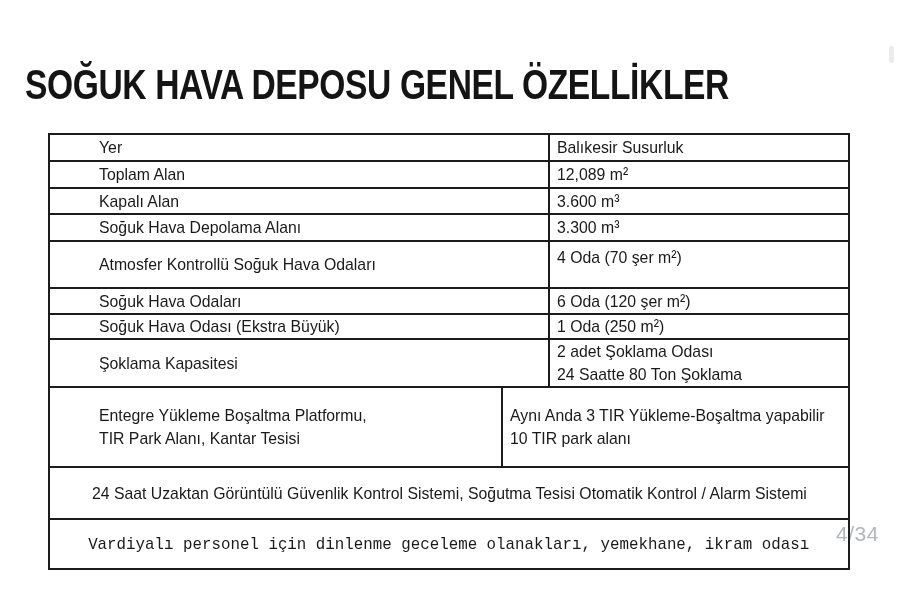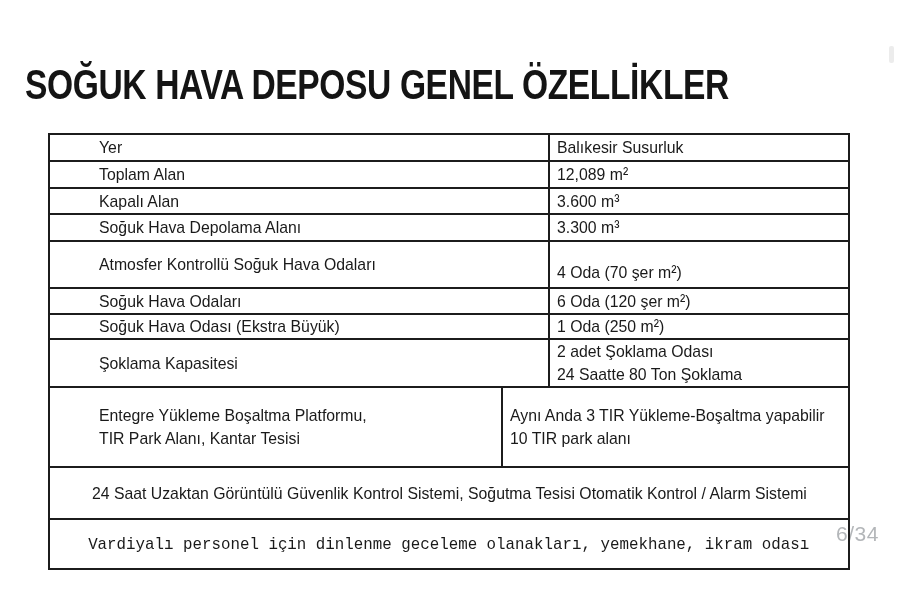--- a/index.html
+++ b/index.html
@@ -29,21 +29,21 @@
   .row:last-child { border-bottom:none;font-family:Liberation Mono, monospace; }
   .lab {
     width:458px; box-sizing:border-box; border-right:2px solid #1c1c1c;
     padding-left:7px; display:flex; flex-direction:column;
     justify-content:center; align-self:stretch;margin-left:42px;
   }
   .val {
     flex:1; box-sizing:border-box; padding-left:7px;
     display:flex; flex-direction:column; justify-content:center;
   }
-  .val.top { justify-content:flex-start; padding-top:19px; }
+  .val.top { justify-content:flex-start; padding-top:4px; }
   .cell-span {
     width:100%; display:flex; align-items:center; justify-content:center;
     text-align:center;
   }
   .t {
     display:inline-block; transform:scaleX(0.93); transform-origin:left center;
     white-space:nowrap; line-height:23px;
   }
   .cell-span .t { transform-origin:center center; }
   
@@ -55,21 +55,21 @@
   .scroll-dash {
     position:absolute; left:889px; top:46px; width:5px; height:17px;
     background:#ececec; border-radius:2px;
   }
 </style>
 </head>
 <body>
 
 <div class="stage">
 
-  <div class="page-num">6/34</div>
+  <div class="page-num">4/34</div>
 
   <div class="title">SOĞUK HAVA DEPOSU GENEL ÖZELLİKLER</div>
 
   <div class="tbl">
 
     <div class="row" style="height:27px">
       <div class="lab">
           <span class="t">Yer</span>
         </div>
       <div class="val">

